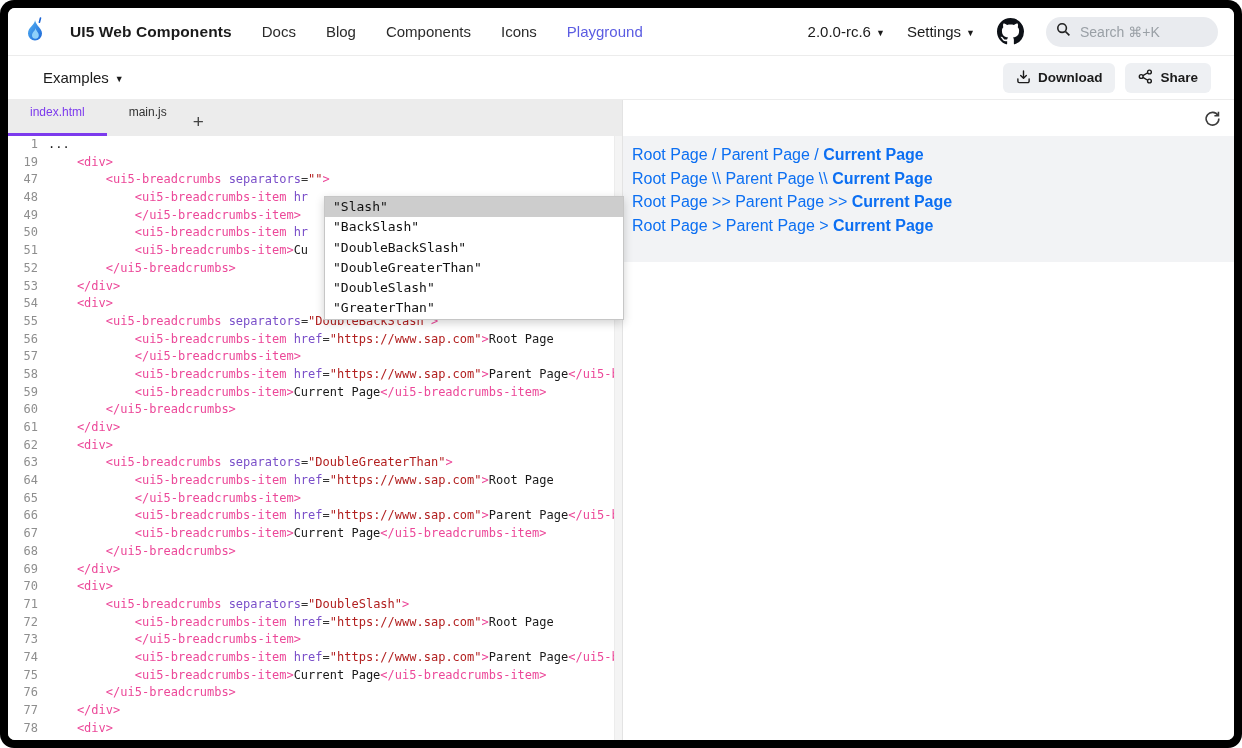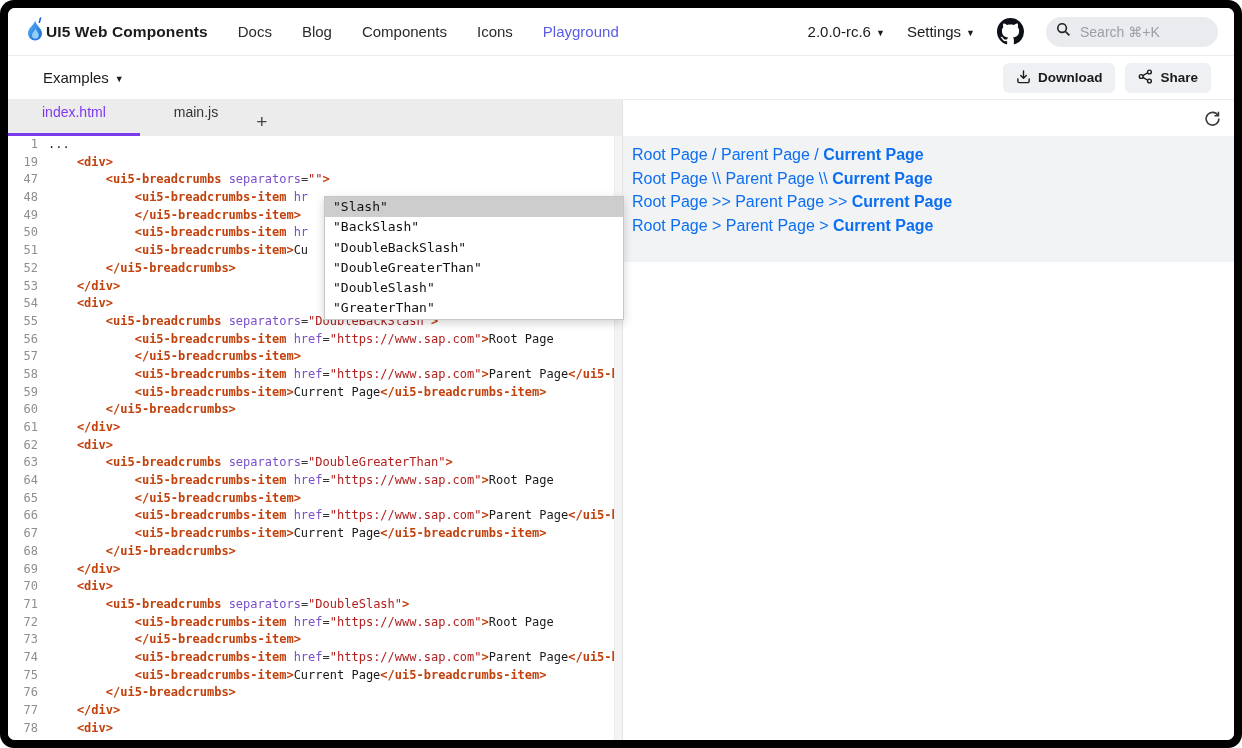--- a/index.html
+++ b/index.html
@@ -2,21 +2,21 @@
 <html><head>
 <meta charset="utf-8">
 <style>
   html,body{margin:0;padding:0;width:1242px;height:748px;background:#fff;font-family:"Liberation Sans",sans-serif;}
   *{box-sizing:border-box;}
   .frame{position:absolute;inset:0;width:1242px;height:748px;background:#000;border-radius:14px;}
   .win{position:absolute;left:8px;top:8px;width:1226px;height:732px;background:#fff;border-radius:7px;overflow:hidden;}
 
   
   .header{position:absolute;left:0;top:0;width:100%;height:48px;background:#fff;border-bottom:1px solid #ececec;display:flex;align-items:center;padding:0 16px;}
-  .brand{display:flex;align-items:center;gap:0;cursor:pointer;}
+  .brand{display:flex;align-items:center;gap:24px;cursor:pointer;}
   .brand-title{font-weight:bold;font-size:15.5px;color:#1b1b1b;letter-spacing:.1px;}
   .nav{display:flex;align-items:center;gap:30px;margin-left:30px;}
   .nav-link{font-size:15px;color:#2b2b2b;cursor:pointer;}
   .nav-link.active{color:#5b5ce2;}
   .hdr-right{margin-left:auto;display:flex;align-items:center;gap:22px;}
   .menu-label{font-size:15px;color:#1b1b1b;cursor:pointer;display:flex;align-items:center;gap:5px;}
   .chev{font-size:9px;color:#1b1b1b;position:relative;top:1px;}
   .gh{width:27px;height:27px;display:flex;align-items:center;justify-content:center;cursor:pointer;}
   .search{width:172px;height:30px;background:#e9ebef;border-radius:16px;display:flex;align-items:center;padding:0 10px;gap:7px;}
   .search input{border:none;outline:none;background:transparent;font-size:14px;color:#333;width:120px;font-family:Liberation Sans, sans-serif;}
@@ -24,29 +24,29 @@
 
   
   .toolbar{position:absolute;left:0;top:48px;width:100%;height:44px;background:#fff;border-bottom:1px solid #ececec;display:flex;align-items:center;padding:0 23px;}
   .examples{font-size:15px;color:#1b1b1b;display:flex;align-items:center;gap:6px;margin-left:12px;cursor:pointer;}
   .tb-right{margin-left:auto;display:flex;align-items:center;gap:10px;}
   .btn{height:30px;background:#eef0f3;border:none;border-radius:6px;display:flex;align-items:center;gap:7px;padding:0 13px;font-size:13.5px;font-weight:bold;color:#1b1b1b;cursor:pointer;font-family:"Liberation Sans",sans-serif;}
 
   
   .editor{position:absolute;left:0;top:92px;width:614px;height:640px;background:#fff;}
   .tabbar{position:absolute;left:0;top:0;width:100%;height:36px;background:#ececec;display:flex;align-items:flex-end;}
-  .tab{height:48px;display:flex;align-items:center;justify-content:center;font-size:14px;color:#333;padding:0 34px;cursor:pointer;position:relative;}
+  .tab{height:48px;display:flex;align-items:center;justify-content:center;font-size:12px;color:#333;padding:0 22px;cursor:pointer;position:relative;}
   .tab.active{color:#7c3aed;}
   .tab.active::after{content:"";position:absolute;left:0;right:0;bottom:0;height:3px;background:#7c3aed;}
   .tab-plus{font-size:19px;color:#444;padding:0 10px 3px 4px;cursor:pointer;}
   .code{position:absolute;left:0;top:36px;width:100%;height:604px;overflow:hidden;font-family:"DejaVu Sans Mono","Liberation Mono",monospace;font-size:12px;line-height:17.7px;}
   .cl{white-space:pre;height:17.7px;display:flex;}
   .ln{width:40px;flex:0 0 40px;text-align:right;padding-right:10px;color:#8e8e8e;user-select:none;}
   .ct{flex:1;overflow:hidden;white-space:pre;color:#1a1a1a;}
-  .c-g{color:#c2410c;font-weight:bold;}  
+  .c-g{color:#ec4899;}  
   .c-a{color:#7a4fc9;}  
   .c-s{color:#b22020;}  
   .c-p{color:#333;}     
   .c-t{color:#1a1a1a;}  
   .scrolltrack{position:absolute;right:0;top:36px;width:8px;height:604px;background:#f4f4f4;border-left:1px solid #ececec;}
 
   
   .dropdown{position:absolute;left:316px;top:188px;width:300px;background:#fff;border:1px solid #c6c6c6;box-shadow:0 3px 9px rgba(0,0,0,.18);z-index:30;font-family:"DejaVu Sans Mono","Liberation Mono",monospace;font-size:13px;}
   .dd-item{height:20.3px;line-height:20.3px;padding:0 8px;color:#111;white-space:pre;cursor:pointer;}
   .dd-item.sel{background:#cdcdcd;}

